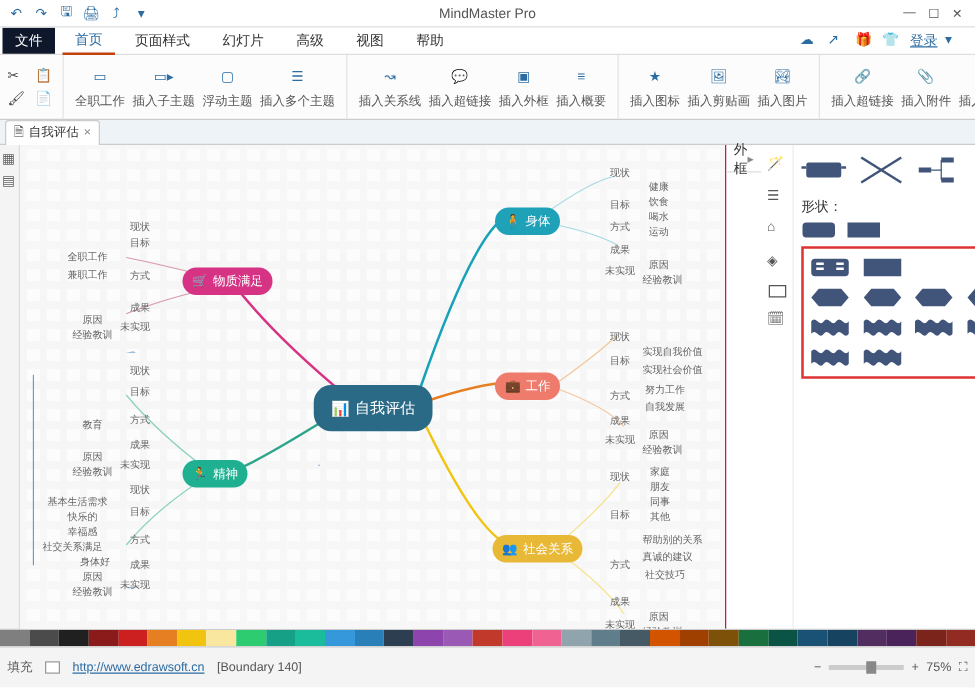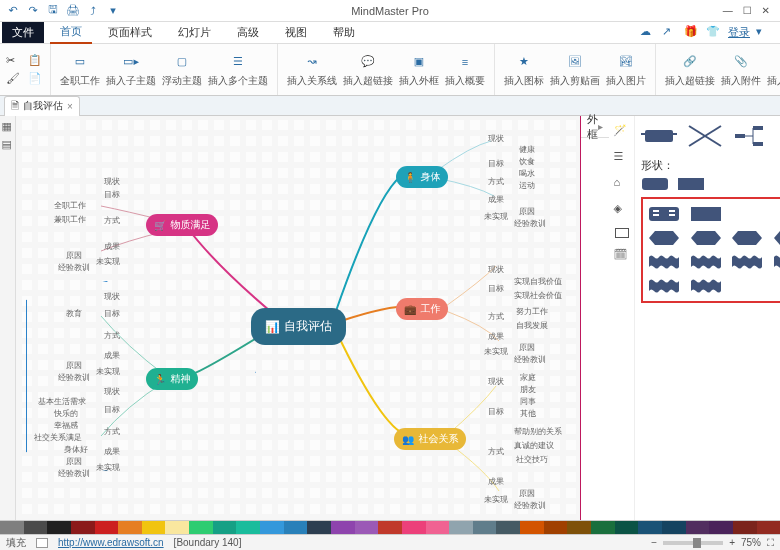--- a/index.html
+++ b/index.html
@@ -42,21 +42,21 @@
 .sidemain { flex: 1; padding: 8px 6px; overflow-y:auto;}
 .layoutrow { display: flex; gap: 10px; margin-bottom: 10px; }
 .layoutrow .opt { width: 36px; height: 24px; color: #41547a; }
 .shapelabel { font-size: 11px; margin: 6px 0 4px 0; color: #333; }
 .shaperow1 { display: flex; gap: 8px; align-items: center; margin-bottom: 6px; }
 .shaperow1 .sopt { width: 28px; height: 14px; }
 .shapebox { border: 2px solid #d33; padding: 6px 4px; display: grid; grid-template-columns: repeat(4, 1fr); gap: 6px 4px; }
 .shapebox .sh { width: 34px; height: 18px; }
 .colorbar { height: 14px; display: flex; border-top: 1px solid #ccc; }
 .colorbar .sw { flex: 1; height: 100%; }
-.statusbar { height: 16px; background: #f4f4f4; border-top: 1px solid #ccc; display: flex; align-items: center; font-size: 10px; color: #555; padding: 0 6px; gap: 10px; }
+.statusbar { height: 33px; background: #f4f4f4; border-top: 1px solid #ccc; display: flex; align-items: center; font-size: 10px; color: #555; padding: 0 6px; gap: 10px; }
 .statusbar .link { color: #2b6ca3; text-decoration: underline; }
 .statusbar .right { margin-left: auto; display: flex; align-items: center; gap: 6px; }
 .statusbar .slider { width: 60px; height: 4px; background: #ccc; position: relative; }
 .statusbar .slider .thumb { position: absolute; top: -3px; left: 50%; width: 8px; height: 10px; background: #888; }
 .node { border-radius: 14px; color: #fff; font-size: 10px; padding: 4px 8px; display: inline-flex; align-items: center; gap: 4px; position: absolute; white-space: nowrap; }
 .tinytxt { position: absolute; font-size: 8px; color: #666; white-space: nowrap; }
 .bluepoly { position:absolute; border:1.5px solid #2b82c9; pointer-events:none; }
 </style>
 </head>
 <body>
@@ -289,21 +289,21 @@
     <span class="tinytxt" style="left:80px; top:140px">未实现</span>
     <span class="tinytxt" style="left:38px; top:84px">全职工作</span>
     <span class="tinytxt" style="left:38px; top:98px">兼职工作</span>
     <span class="tinytxt" style="left:50px; top:134px">原因</span>
     <span class="tinytxt" style="left:42px; top:146px">经验教训</span>
 
     <span class="tinytxt" style="left:88px; top:175px">现状</span>
     <span class="tinytxt" style="left:88px; top:192px">目标</span>
     <span class="tinytxt" style="left:88px; top:214px">方式</span>
     <span class="tinytxt" style="left:88px; top:234px">成果</span>
-    <span class="tinytxt" style="left:50px; top:192px">教育</span>
+    <span class="tinytxt" style="left:50px; top:218px">教育</span>
     <span class="tinytxt" style="left:80px; top:250px">未实现</span>
     <span class="tinytxt" style="left:50px; top:244px">原因</span>
     <span class="tinytxt" style="left:42px; top:256px">经验教训</span>
 
     <span class="tinytxt" style="left:88px; top:270px">现状</span>
     <span class="tinytxt" style="left:88px; top:288px">目标</span>
     <span class="tinytxt" style="left:88px; top:310px">方式</span>
     <span class="tinytxt" style="left:88px; top:330px">成果</span>
     <span class="tinytxt" style="left:80px; top:346px">未实现</span>
     <span class="tinytxt" style="left:22px; top:280px">基本生活需求</span>

